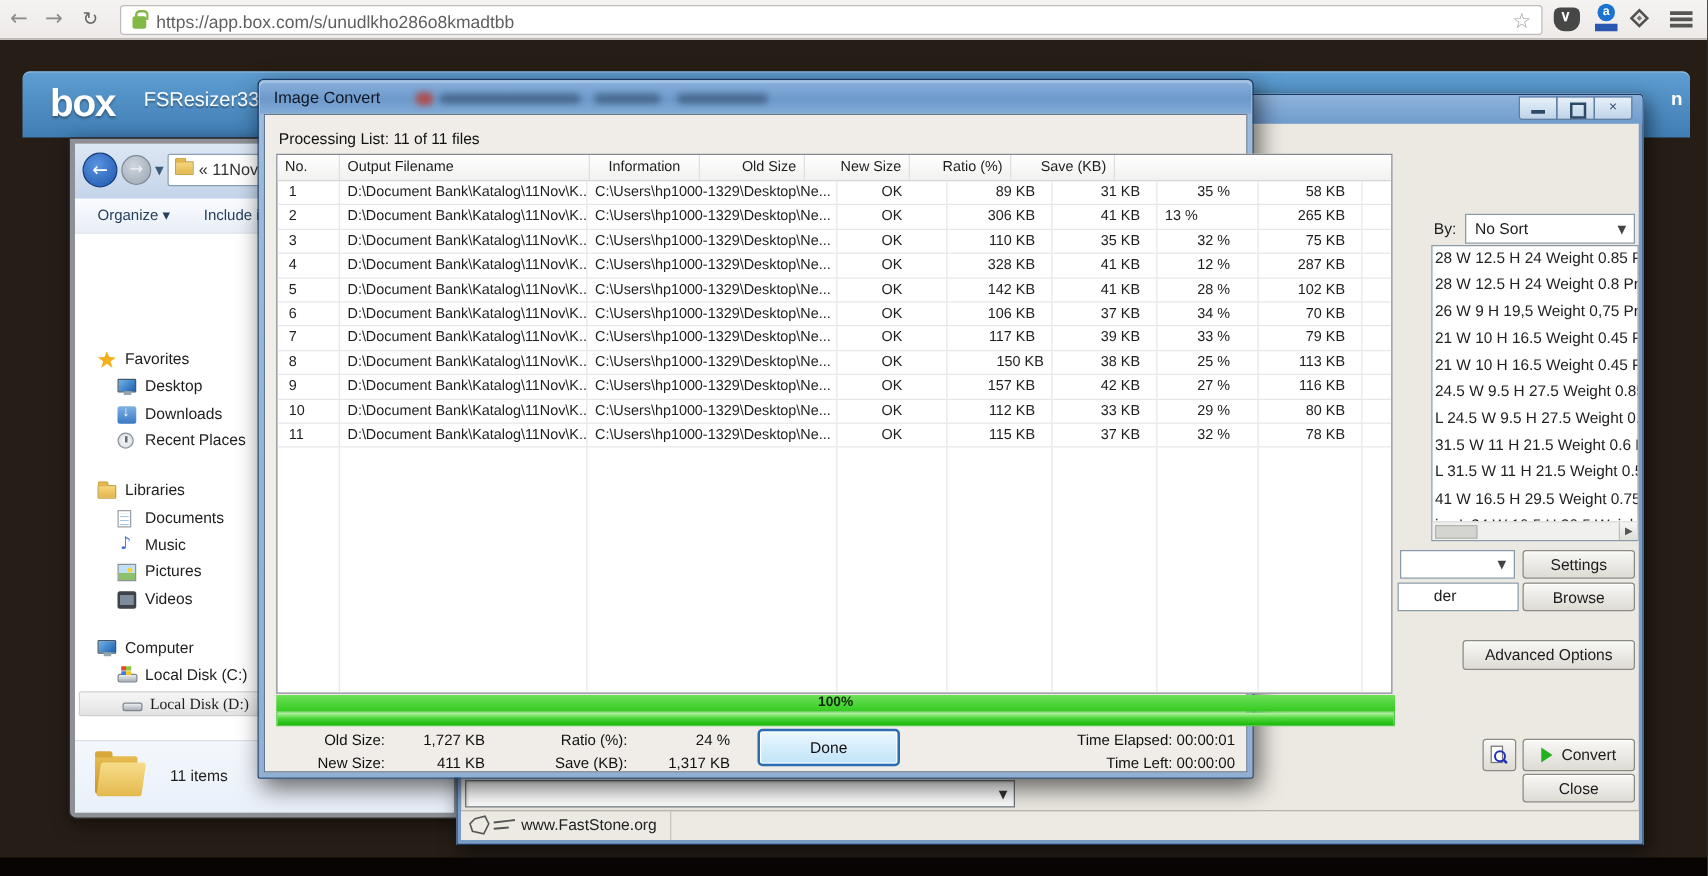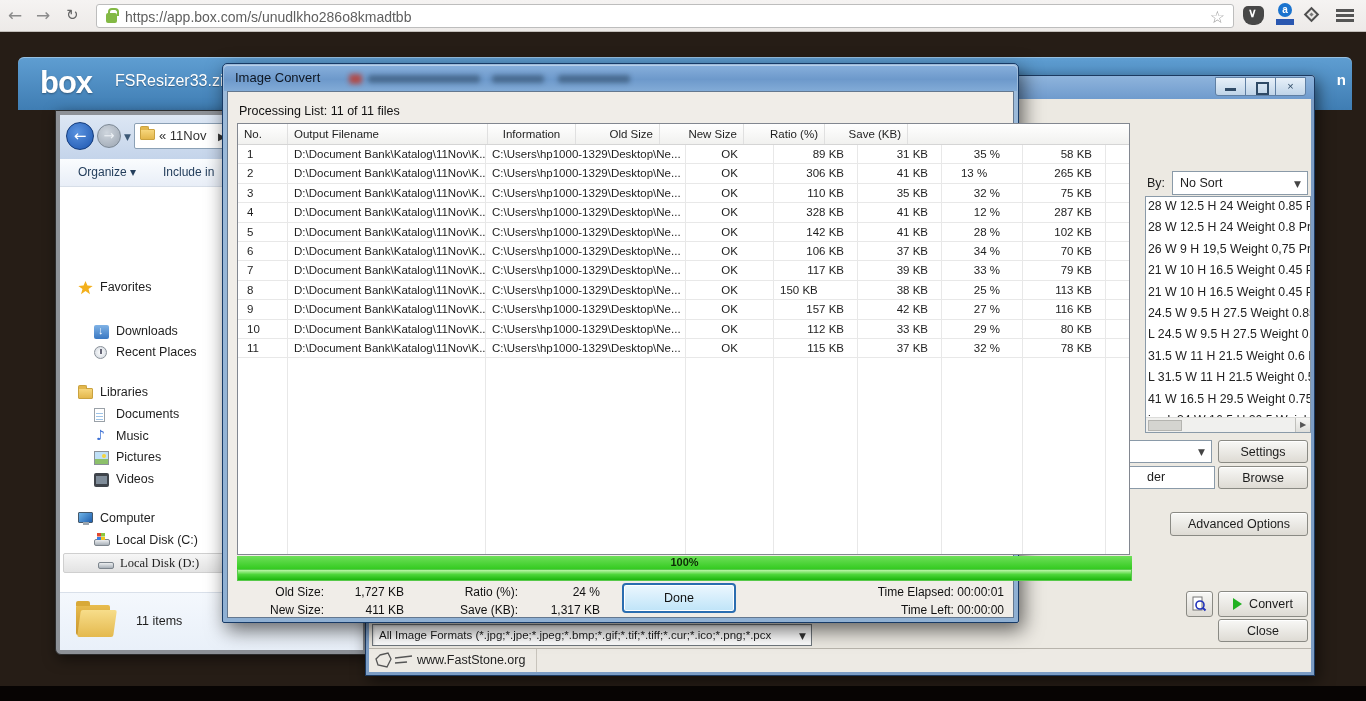--- a/index.html
+++ b/index.html
@@ -156,21 +156,21 @@
   .fs-format { position:absolute; left:7px; top:549px; width:440px; height:22px; background:#fff;
     border:1px solid #6f767c; box-shadow:inset 1px 1px 2px rgba(0,0,0,.15); font-size:11.5px; color:#1c1c1c;
     line-height:20px; padding-left:6px; white-space:nowrap; overflow:hidden; cursor:pointer; }
   .fs-format .dd { position:absolute; right:5px; top:0; font-size:9px; color:#333; }
   .fs-status { position:absolute; left:4px; right:4px; top:573px; height:24px; background:#edeae4;
     border-top:1px solid #b8b4ac; font-size:12.5px; color:#222; }
   .fs-status .sect { position:absolute; left:0; top:0; width:168px; height:100%; border-right:1px solid #c8c4bc; }
   .fs-status .brand { position:absolute; left:48px; top:4px; }
 
   
-  .dialog { left:222px; top:63px; width:797px; height:560px; z-index:20;
+  .dialog { left:206px; top:63px; width:797px; height:560px; z-index:20;
     background:linear-gradient(#9dbbda,#8fb0d3); border:1px solid #173a66; border-radius:5px 5px 2px 2px;
     box-shadow:4px 7px 20px rgba(0,0,0,.6); }
   .dlg-titlebar { position:absolute; left:1px; top:1px; right:1px; height:26px; border-radius:4px 4px 0 0;
     background:linear-gradient(#88b0dc 0%, #6d99cb 55%, #82abd7 100%);
     box-shadow:inset 0 1px 0 rgba(255,255,255,.4); overflow:hidden; }
   .dlg-title { position:absolute; left:11px; top:5px; font-size:13px; color:#0e1622; }
   .blur-blob { position:absolute; filter:blur(2.5px); border-radius:3px; opacity:.65; }
   .dlg-close { position:absolute; left:878px; top:3px; width:31px; height:18px; border-radius:3px;
     background:linear-gradient(#f2b5a0 0%, #d85b40 45%, #a82a12 100%); border:1px solid #7c1408;
     box-shadow:inset 0 1px 0 rgba(255,255,255,.55); color:#fff; font-weight:bold; font-size:11px;
@@ -250,20 +250,24 @@
         <span class="tb-item" style="left:103px">Include in</span>
       </div>
       <div class="exp-tree" id="tree">
         <div class="tree-scroll">
             <span class="tree-thumb"></span>
           </div>
       <div class="tree-row" style="top: 91px;">
             <span class="ico icon-star" style="left: 18px;"></span>
             <span class="lbl" style="left: 40px;">Favorites</span>
           </div>
+          <div class="tree-row" style="top: 113px;">
+            <span class="ico icon-desktop" style="left: 34px;"></span>
+            <span class="lbl" style="left: 56px;">Desktop</span>
+          </div>
           <div class="tree-row" style="top: 134.5px;">
             <span class="ico icon-downloads" style="left: 34px;"></span>
             <span class="lbl" style="left: 56px;">Downloads</span>
           </div>
           <div class="tree-row" style="top: 156px;">
             <span class="ico icon-recent" style="left: 34px;"></span>
             <span class="lbl" style="left: 56px;">Recent Places</span>
           </div>
           <div class="tree-row" style="top: 196px;">
             <span class="ico icon-libraries" style="left: 18px;"></span>
@@ -361,21 +365,20 @@
         <line x1="11.6" y1="11.6" x2="14.5" y2="14.5" stroke="#2233bb" stroke-width="2"></line>
       </svg>
     </div>
     <div class="fs-btn" style="left:853px;top:516px;width:90px;height:26px">
       <span class="play-tri"></span>
       <span>Convert</span>
     </div>
     <div class="fs-btn" style="left:853px;top:544px;width:90px;height:23px">Close</div>
 
     <div class="fs-format">
-      <span>All Image Formats (*.jpg;*.jpe;*.jpeg;*.bmp;*.gif;*.tif;*.tiff;*.cur;*.ico;*.png;*.pcx</span>
       <span class="dd glyph" style="line-height:22px">▼</span>
     </div>
 
     <div class="fs-status">
       <span class="sect">
         <svg width="40" height="20" style="position:absolute;left:5px;top:2px">
           <polygon points="6,4 14,2 17,8 13,16 4,14 2,8" fill="none" stroke="#555" stroke-width="1.3"></polygon>
           <line x1="21" y1="7" x2="38" y2="5" stroke="#555" stroke-width="1.5"></line>
           <line x1="21" y1="12" x2="33" y2="11" stroke="#555" stroke-width="1.5"></line>
         </svg>
@@ -419,21 +422,21 @@
               <span style="width: 83px; text-align: right; padding-right: 13px;">58 KB</span>
               <span style="flex: 1 1 0%; border-right: none;"></span>
             </div>
             <div class="trow">
               <span style="width: 50px; text-align: left; padding-left: 9px;">2</span>
               <span style="width: 198px; text-align: left;">D:\Document Bank\Katalog\11Nov\K...</span>
               <span style="width: 200px; text-align: left;">C:\Users\hp1000-1329\Desktop\Ne...</span>
               <span style="width: 88px; text-align: center;">OK</span>
               <span style="width: 84px; text-align: right; padding-right: 13px;">306 KB</span>
               <span style="width: 84px; text-align: right; padding-right: 13px;">41 KB</span>
-              <span style="width: 81px; text-align: center; padding-right: 22px;">13 %</span>
+              <span style="width: 81px; text-align: left; padding-right: 22px;">13 %</span>
               <span style="width: 83px; text-align: right; padding-right: 13px;">265 KB</span>
               <span style="flex: 1 1 0%; border-right: none;"></span>
             </div>
             <div class="trow">
               <span style="width: 50px; text-align: left; padding-left: 9px;">3</span>
               <span style="width: 198px; text-align: left;">D:\Document Bank\Katalog\11Nov\K...</span>
               <span style="width: 200px; text-align: left;">C:\Users\hp1000-1329\Desktop\Ne...</span>
               <span style="width: 88px; text-align: center;">OK</span>
               <span style="width: 84px; text-align: right; padding-right: 13px;">110 KB</span>
               <span style="width: 84px; text-align: right; padding-right: 13px;">35 KB</span>
@@ -483,21 +486,21 @@
               <span style="width: 84px; text-align: right; padding-right: 13px;">39 KB</span>
               <span style="width: 81px; text-align: right; padding-right: 22px;">33 %</span>
               <span style="width: 83px; text-align: right; padding-right: 13px;">79 KB</span>
               <span style="flex: 1 1 0%; border-right: none;"></span>
             </div>
             <div class="trow">
               <span style="width: 50px; text-align: left; padding-left: 9px;">8</span>
               <span style="width: 198px; text-align: left;">D:\Document Bank\Katalog\11Nov\K...</span>
               <span style="width: 200px; text-align: left;">C:\Users\hp1000-1329\Desktop\Ne...</span>
               <span style="width: 88px; text-align: center;">OK</span>
-              <span style="width: 84px; text-align: left; ">150 KB</span>
+              <span style="width: 84px; text-align: right; ">150 KB</span>
               <span style="width: 84px; text-align: right; padding-right: 13px;">38 KB</span>
               <span style="width: 81px; text-align: right; padding-right: 22px;">25 %</span>
               <span style="width: 83px; text-align: right; padding-right: 13px;">113 KB</span>
               <span style="flex: 1 1 0%; border-right: none;"></span>
             </div>
             <div class="trow">
               <span style="width: 50px; text-align: left; padding-left: 9px;">9</span>
               <span style="width: 198px; text-align: left;">D:\Document Bank\Katalog\11Nov\K...</span>
               <span style="width: 200px; text-align: left;">C:\Users\hp1000-1329\Desktop\Ne...</span>
               <span style="width: 88px; text-align: center;">OK</span>

